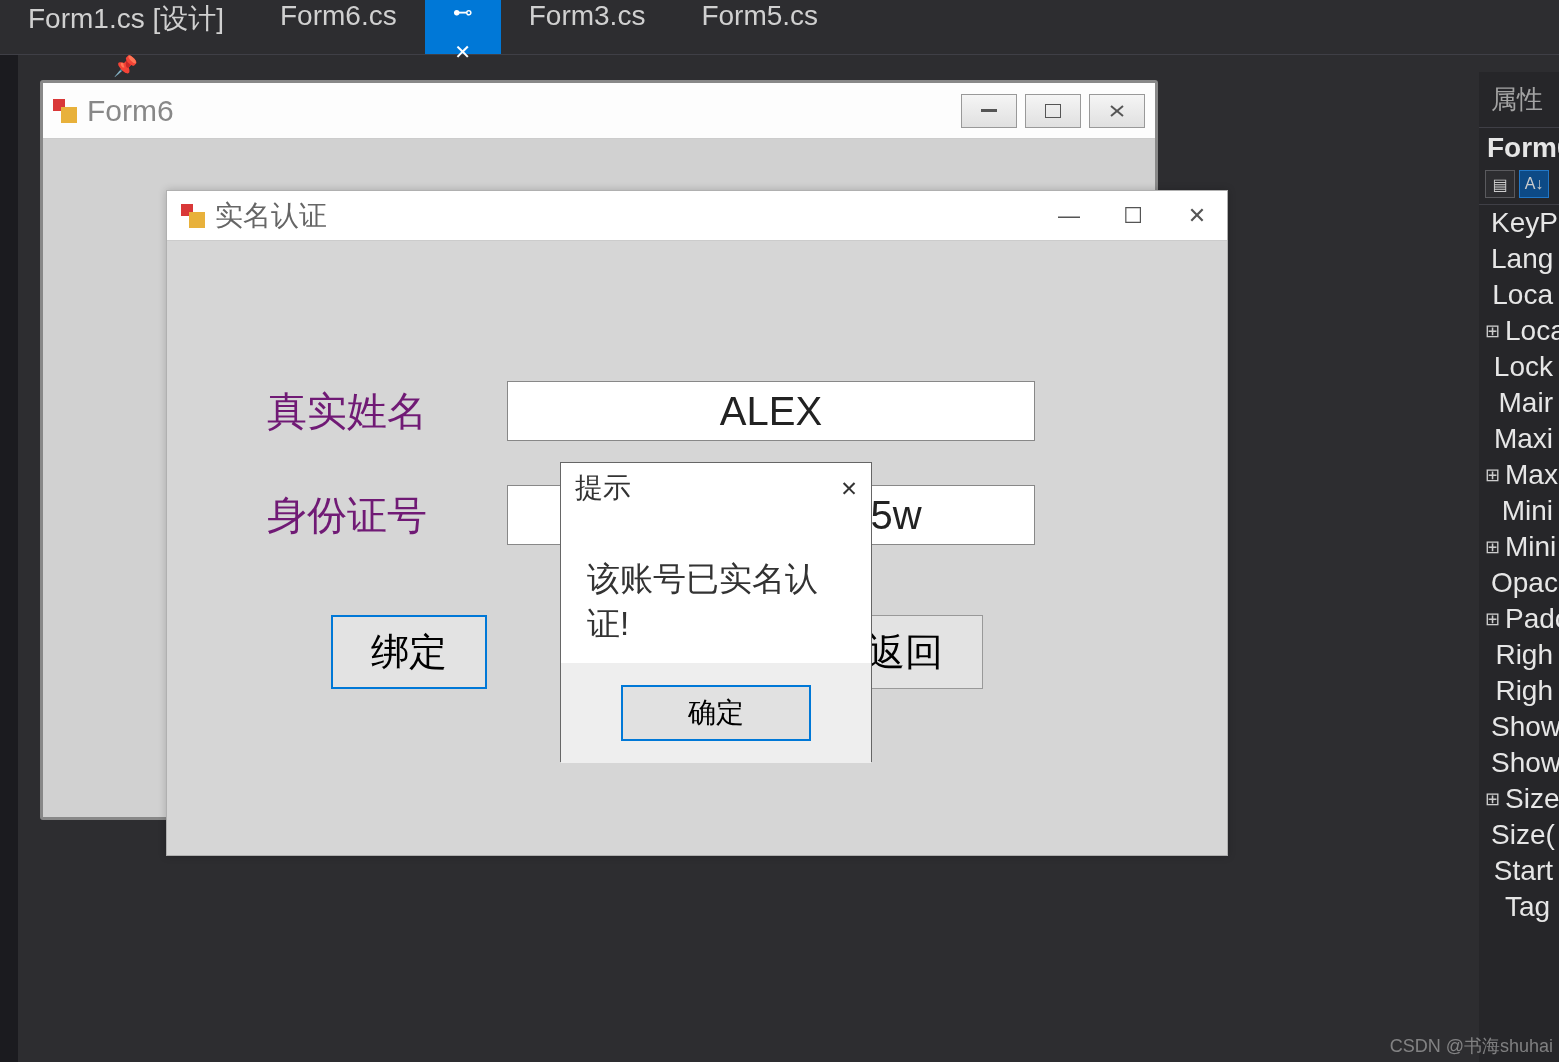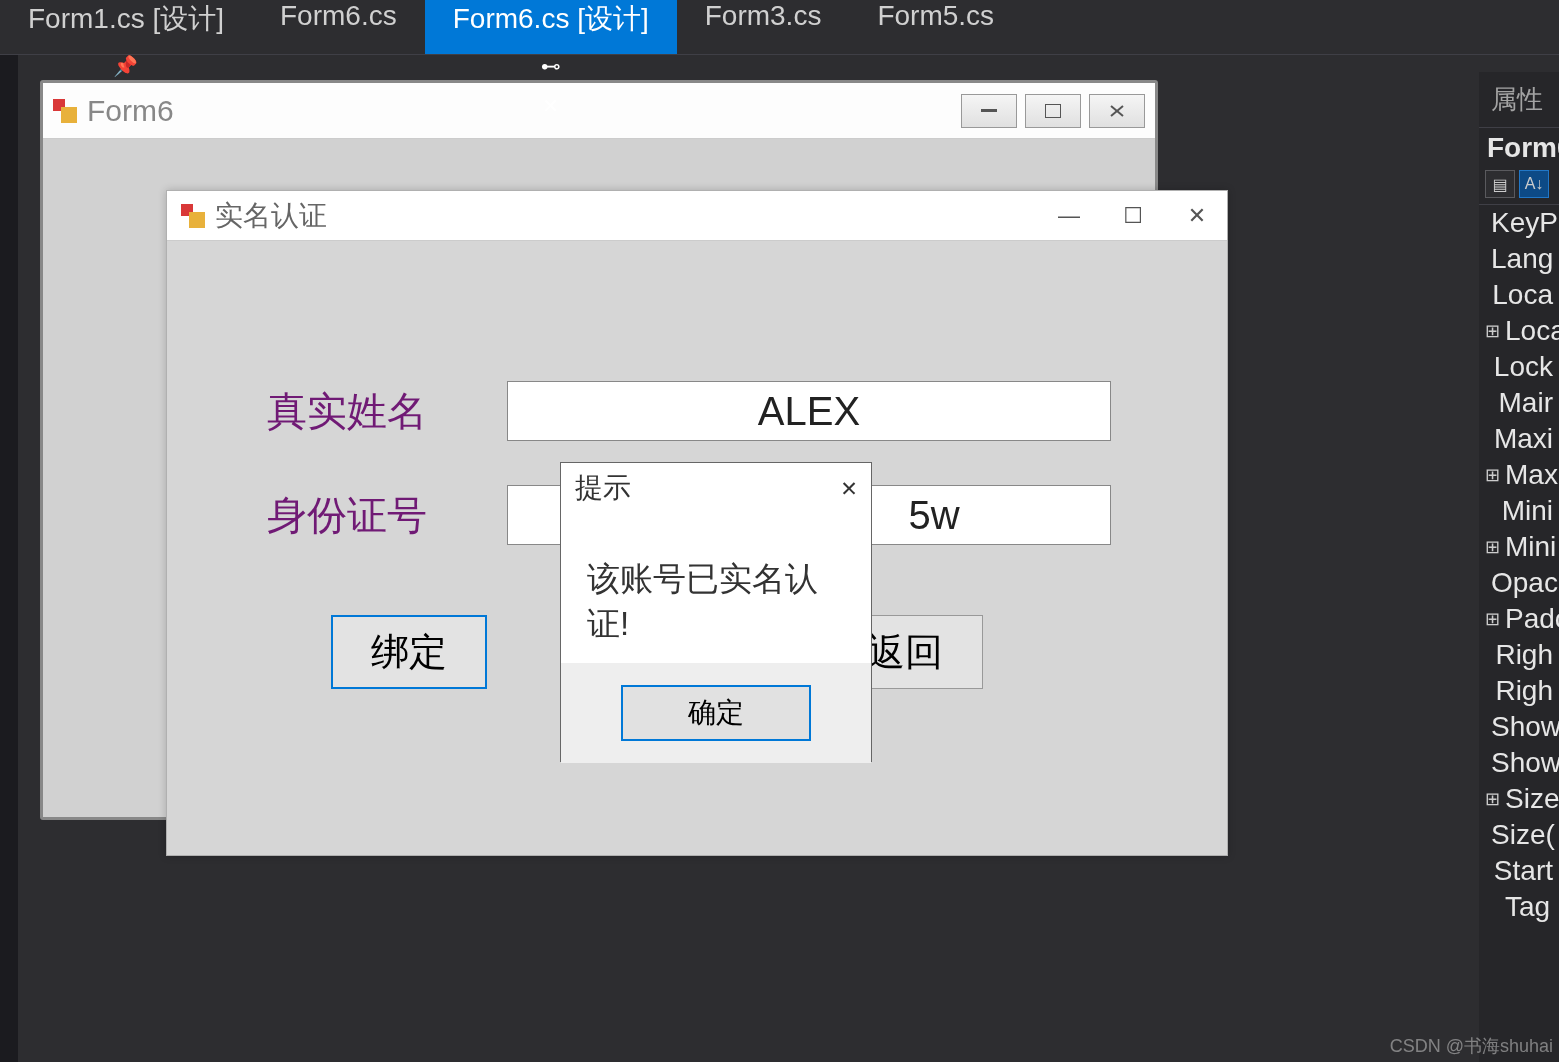--- a/index.html
+++ b/index.html
@@ -123,21 +123,21 @@
       display: flex;
       align-items: center;
       margin-bottom: 44px;
     }
     .form-label {
       font-size: 40px;
       color: #701a75;
       width: 240px;
     }
     .form-input {
-      width: 604px;
+      width: 528px;
       height: 60px;
       border: 1px solid #888;
       background: #fff;
       font-size: 40px;
       text-align: center;
       padding: 0 10px;
       color: #222;
     }
     .btn-row {
       display: flex;
@@ -261,21 +261,20 @@
 
 <div class="tabbar">
   <div class="tab">
     <span>Form1.cs [设计]</span>
     <span class="pin">📌</span>
   </div>
   <div class="tab">
     <span>Form6.cs</span>
   </div>
   <div class="tab active">
-    <span>Form6.cs [设计]</span>
     <span class="pin">⊷</span>
     <span class="close">✕</span>
   </div>
   <div class="tab">
     <span>Form3.cs</span>
   </div>
   <div class="tab">
     <span>Form5.cs</span>
   </div>
 </div>

